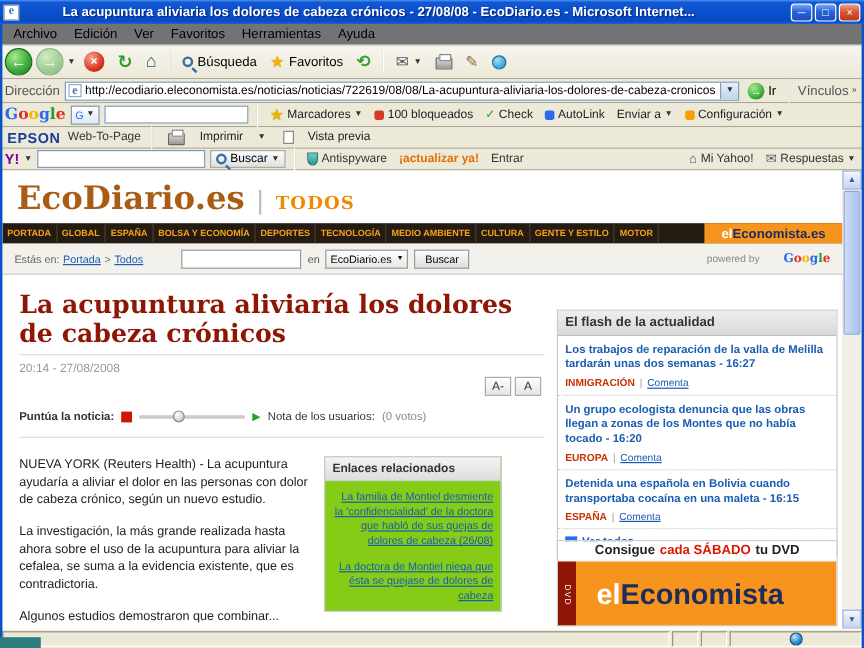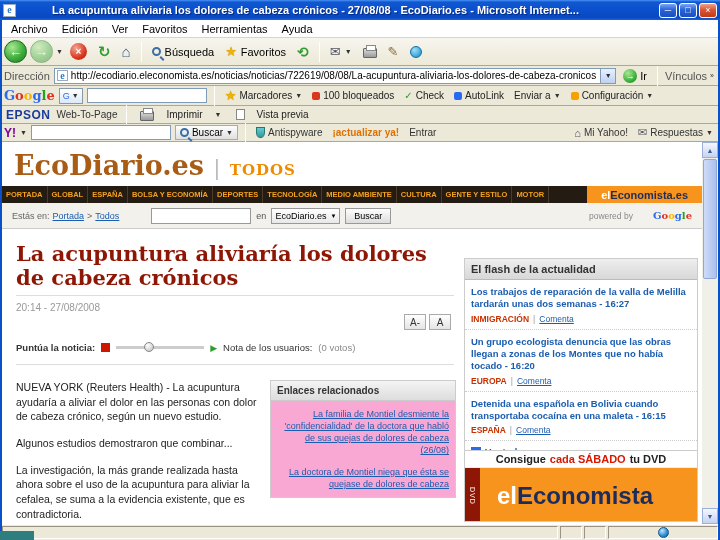--- a/index.html
+++ b/index.html
@@ -12,21 +12,21 @@
  background:linear-gradient(180deg,#4a93f7 0%,#1158d0 10%,#0b50ce 45%,#0a49c0 88%,#1763e0 100%);
  display:flex;align-items:center;padding:0 3px;gap:4px;z-index:20;}
 .ie-doc-icon{width:13px;height:13px;background:#fff;border:1px solid #9ab;display:inline-flex;align-items:center;justify-content:center;flex:none;}
 .ie-e{color:#2b7cd3;font-weight:bold;font-size:10px;line-height:1;font-family:"Liberation Serif",serif;}
 .title-text{color:#fff;font-size:11px;font-weight:bold;white-space:nowrap;overflow:hidden;flex:1;text-shadow:1px 1px 1px #00257a;padding-left:32px;}
 .win-btns{display:flex;gap:2px;flex:none;}
 .win-btn{width:18px;height:15px;border-radius:3px;border:1px solid #fff;display:inline-flex;align-items:center;justify-content:center;color:#fff;font-size:9px;line-height:1;background:linear-gradient(180deg,#7ba4f0,#2a63d8 45%,#1850c0);}
 .win-btn.close{background:linear-gradient(180deg,#f0a088,#d85636 45%,#c23a18);}
 
 
-.menubar{position:absolute;left:0;top:20px;width:720px;height:18px;background:#ffffff;border-bottom:1px solid #d8d4c8;display:flex;align-items:center;padding:0 4px;}
+.menubar{position:absolute;left:0;top:20px;width:720px;height:18px;background:#737373;border-bottom:1px solid #d8d4c8;display:flex;align-items:center;padding:0 4px;}
 .menu-item{font-size:11px;color:#000;padding:0 7px;}
 
 
 .toolbar{position:absolute;left:0;top:38px;width:720px;height:28px;background:linear-gradient(180deg,#f7f5ee,#ece9d8);border-bottom:1px solid #aca899;display:flex;align-items:center;padding:0 4px;gap:3px;}
 .nav-circle{width:23px;height:23px;border-radius:50%;display:inline-flex;align-items:center;justify-content:center;color:#fff;font-size:13px;font-weight:bold;background:radial-gradient(circle at 35% 30%,#a8e890,#3fae3f 55%,#1d7c1d);border:1px solid #1a6a1a;flex:none;}
 .nav-circle.disabled{opacity:.45;}
 .tb-sep{width:1px;height:20px;background:#aca899;border-right:1px solid #fff;margin:0 3px;flex:none;}
 .tb-btn{display:inline-flex;align-items:center;gap:4px;padding:2px 4px;font-size:11px;color:#000;flex:none;}
 .stop-circle{width:17px;height:17px;border-radius:50%;background:radial-gradient(circle at 35% 30%,#f4a494,#d83820 60%,#a81800);color:#fff;font-weight:bold;font-size:10px;display:inline-flex;align-items:center;justify-content:center;}
 .refresh-glyph{color:#2f9e2f;font-size:15px;font-weight:bold;}
@@ -114,21 +114,21 @@
 .rate-row{position:absolute;left:14px;top:200px;width:438px;display:flex;align-items:center;gap:6px;font-size:9.5px;color:#333;}
 .rate-label{font-weight:bold;}
 .rs-box{width:9px;height:9px;background:#cc1800;display:inline-block;flex:none;}
 .rs-track{width:88px;height:3px;background:#ccc;position:relative;display:inline-block;flex:none;}
 .rs-thumb{position:absolute;left:28px;top:-4px;width:10px;height:10px;border-radius:50%;background:radial-gradient(circle at 35% 30%,#fff,#bbb);border:1px solid #888;}
 .rs-go{color:#2f9e2f;font-size:9px;}
 .votes{color:#888;}
 .rate-rule{position:absolute;left:14px;top:222px;width:438px;border-top:1px solid #ddd;}
 .body-col{position:absolute;left:14px;top:238px;width:242px;font-size:10.5px;line-height:1.4;color:#222;}
 .body-col p{margin-bottom:12px;}
-.related{position:absolute;left:268px;top:238px;width:186px;border:1px solid #ccc;background:#f9a8d4;}
+.related{position:absolute;left:268px;top:238px;width:148px;border:1px solid #ccc;background:#84cc16;}
 .rel-head{background:linear-gradient(#f4f4f4,#dddddd);border-bottom:1px solid #ccc;font-size:10px;font-weight:bold;color:#333;padding:4px 6px;}
 .rel-body{padding:7px 6px;display:flex;flex-direction:column;gap:9px;text-align:right;}
 .rel-link{font-size:9px;color:#1b5db0;line-height:1.35;text-decoration:underline;cursor:pointer;}
 
 
 .flash{position:absolute;left:462px;top:116px;width:234px;border:1px solid #ccc;background:#fff;}
 .flash-head{background:linear-gradient(#eeeeee,#d8d8d8);border-bottom:1px solid #bbb;font-size:11px;font-weight:bold;color:#333;padding:4px 6px;}
 .flash-item{padding:6px 6px 5px;border-bottom:1px dotted #ccc;}
 .flash-link{font-size:9.5px;font-weight:bold;color:#1b5db0;line-height:1.3;display:block;cursor:pointer;}
 .flash-meta{margin-top:3px;font-size:8.5px;display:flex;gap:4px;}
@@ -399,22 +399,22 @@
           <span class="rs-thumb"></span>
         </span>
       <span class="rs-go">▶</span>
       <span>Nota de los usuarios:</span>
       <span class="votes">(0 votos)</span>
     </div>
     <div class="rate-rule"></div>
 
     <div class="body-col">
       <p>NUEVA YORK (Reuters Health) - La acupuntura ayudaría a aliviar el dolor en las personas con dolor de cabeza crónico, según un nuevo estudio.</p>
+      <p>La investigación, la más grande realizada hasta ahora sobre el uso de la acupuntura para aliviar la cefalea, se suma a la evidencia existente, que es contradictoria.</p>
       <p>Algunos estudios demostraron que combinar...</p>
-      <p>La investigación, la más grande realizada hasta ahora sobre el uso de la acupuntura para aliviar la cefalea, se suma a la evidencia existente, que es contradictoria.</p>
     </div>
 
     <div class="related">
       <div class="rel-head">Enlaces relacionados</div>
       <div class="rel-body">
         <a class="rel-link">La familia de Montiel desmiente la 'confidencialidad' de la doctora que habló de sus quejas de dolores de cabeza (26/08)</a>
         <a class="rel-link">La doctora de Montiel niega que ésta se quejase de dolores de cabeza</a>
       </div>
     </div>
 

